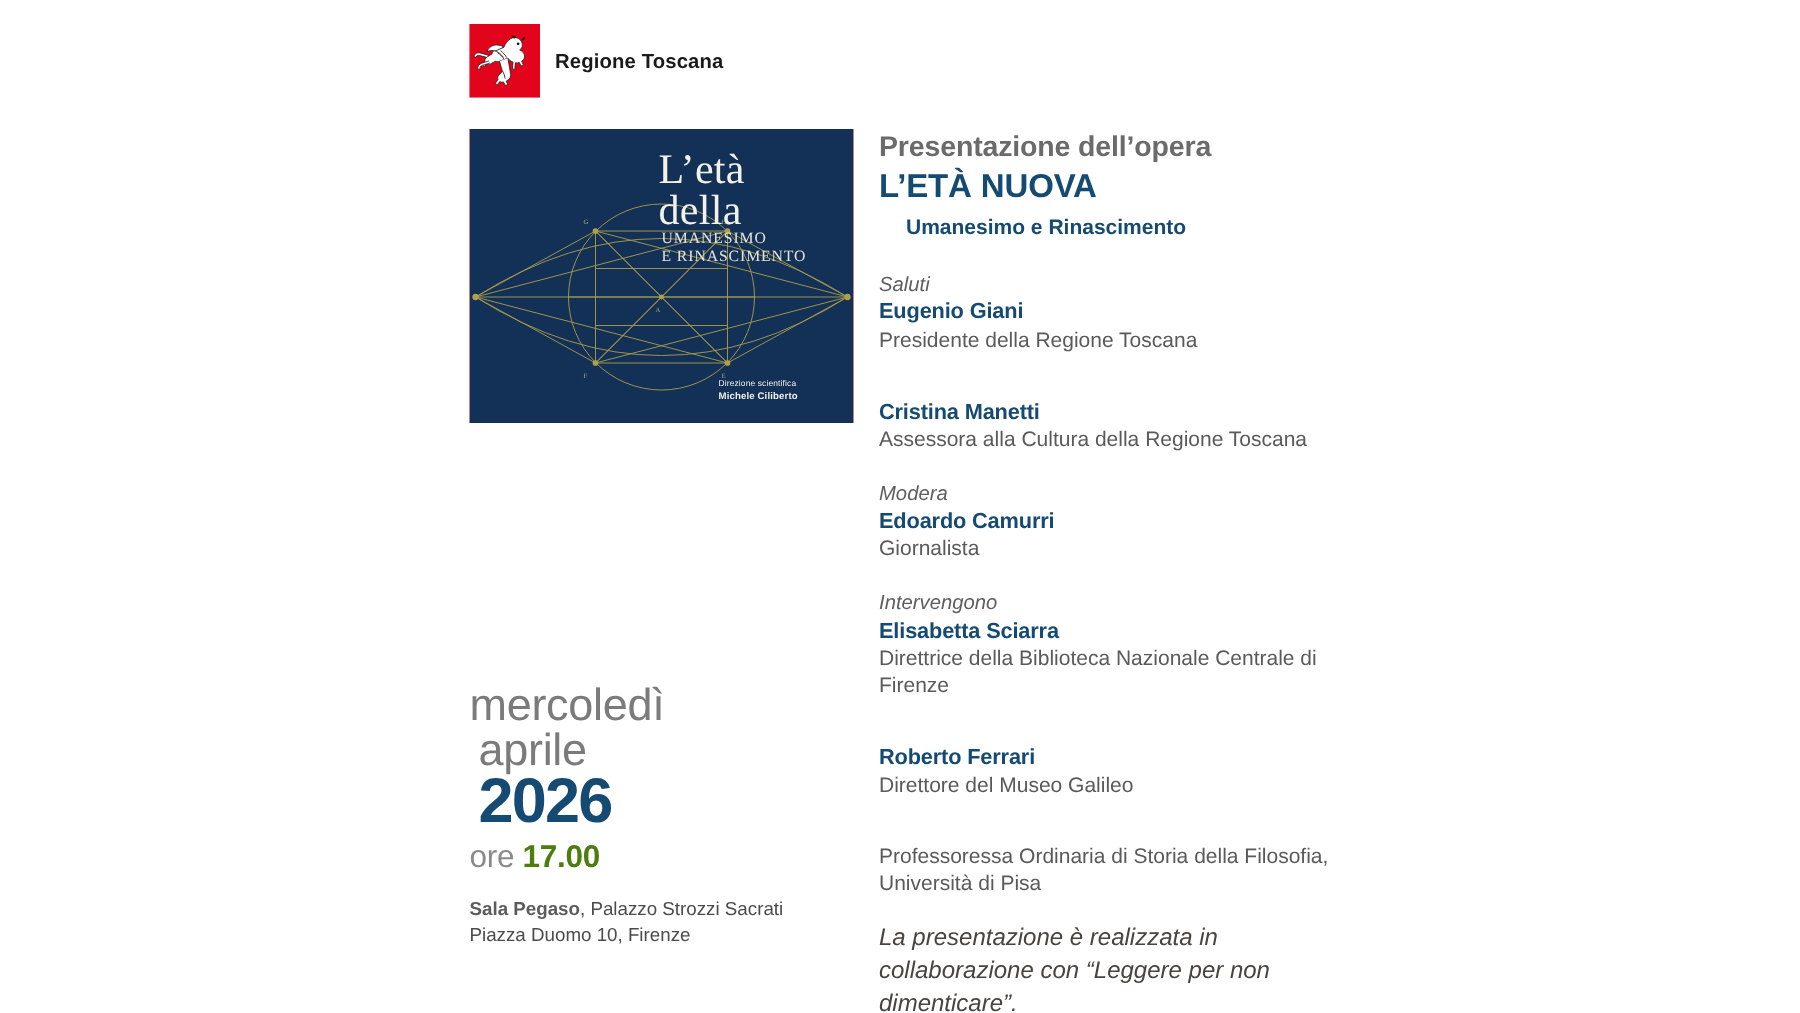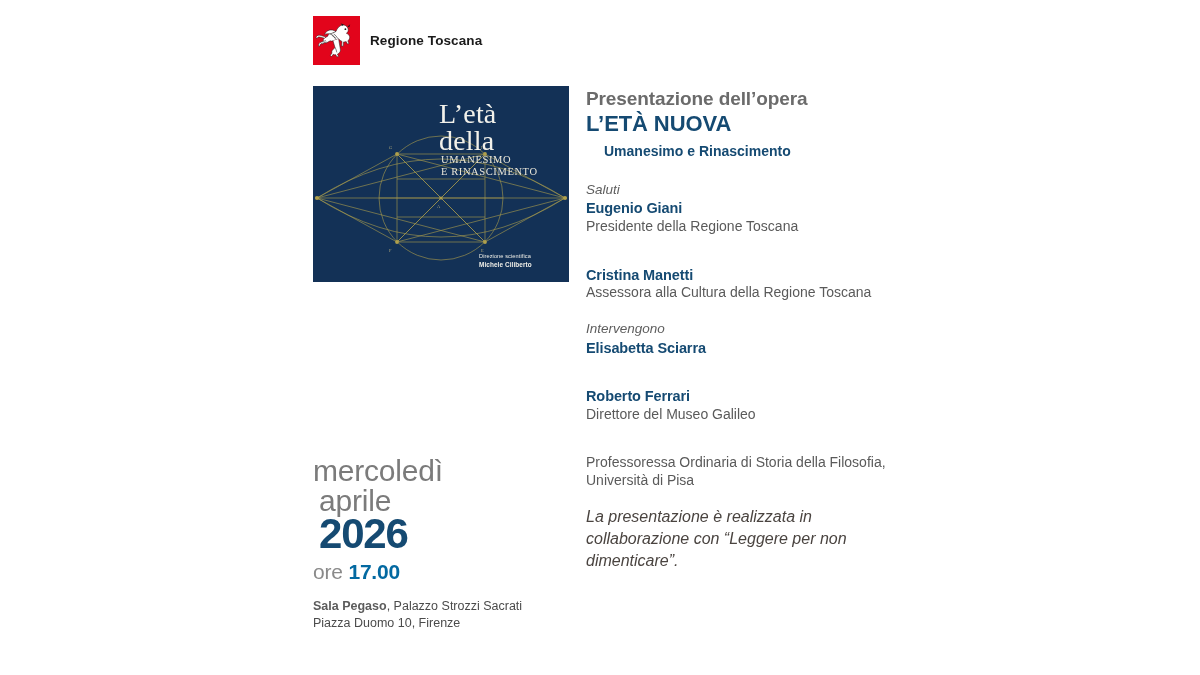--- a/index.html
+++ b/index.html
@@ -130,21 +130,21 @@
     line-height: 0.92;
     letter-spacing: -1.2px;
     margin-top: -1px;
   }
   .time {
     margin-top: 7px;
     font-size: 21px;
     color: #8a8a8a;
     letter-spacing: -0.2px;
   }
-  .time b { color: #0369a1; font-weight: bold; }
+  .time b { color: #4d7c0f; font-weight: bold; }
   .venue {
     margin-top: 14px;
     font-size: 12.5px;
     color: #4b4b4b;
     line-height: 1.35;
   }
   .venue b { color: #5c5c5c; font-weight: bold; }
 
   
   .right-col {
@@ -343,23 +343,31 @@
         <div class="person first">
           <div class="person-name">Eugenio Giani</div>
           <div class="person-role">Presidente della Regione Toscana</div>
         </div>
         <div class="person">
           <div class="person-name">Cristina Manetti</div>
           <div class="person-role">Assessora alla Cultura della Regione Toscana</div>
         </div>
       </div>
       <div style="margin-top: 18px;">
+        <div class="role-label">Modera</div>
+        <div class="person first">
+          <div class="person-name">Edoardo Camurri</div>
+          <div class="person-role">Giornalista</div>
+        </div>
+      </div>
+      <div style="margin-top: 18px;">
         <div class="role-label">Intervengono</div>
         <div class="person first">
           <div class="person-name">Elisabetta Sciarra</div>
+          <div class="person-role">Direttrice della Biblioteca Nazionale Centrale di Firenze</div>
         </div>
         <div class="person">
           <div class="person-name">Roberto Ferrari</div>
           <div class="person-role">Direttore del Museo Galileo</div>
         </div>
         <div class="person">
           <div class="person-role">Professoressa Ordinaria di Storia della Filosofia, Università di Pisa</div>
         </div>
       </div>
     </div>

